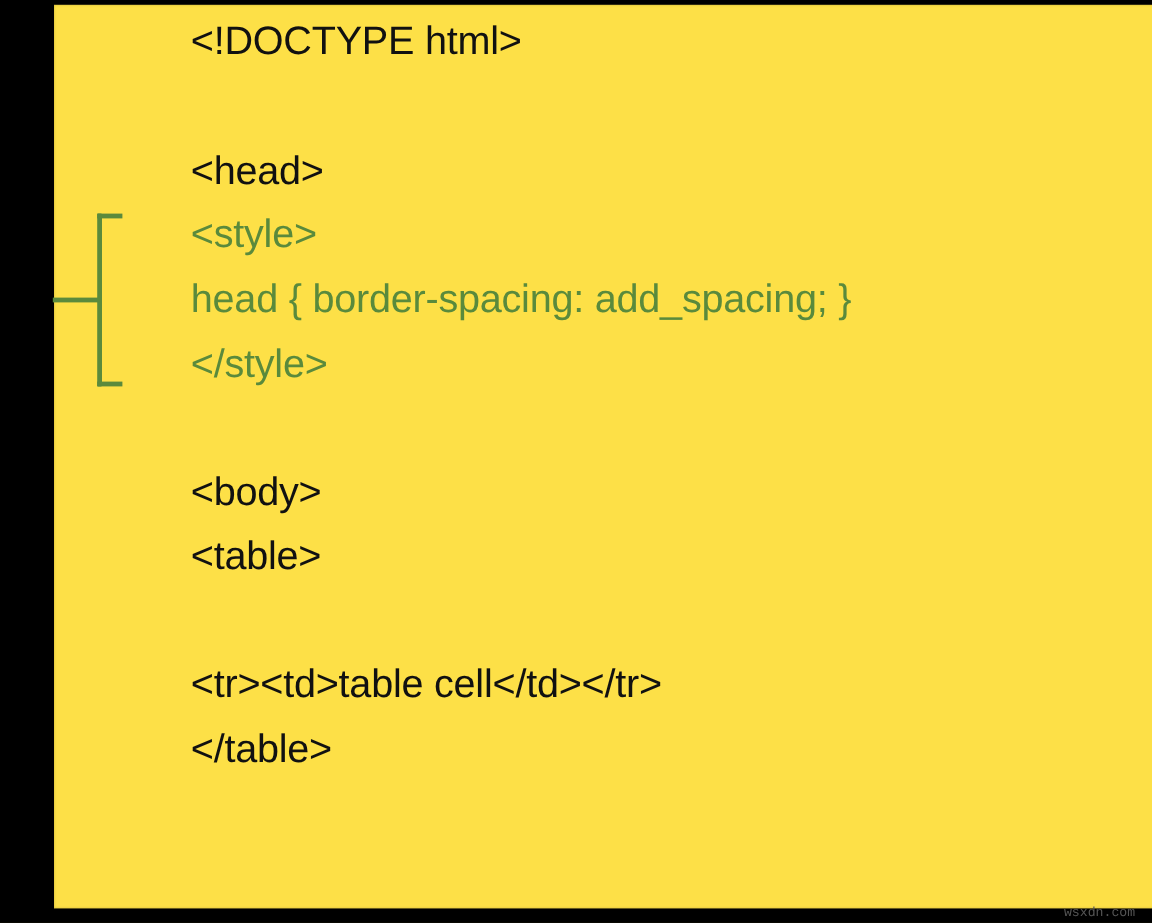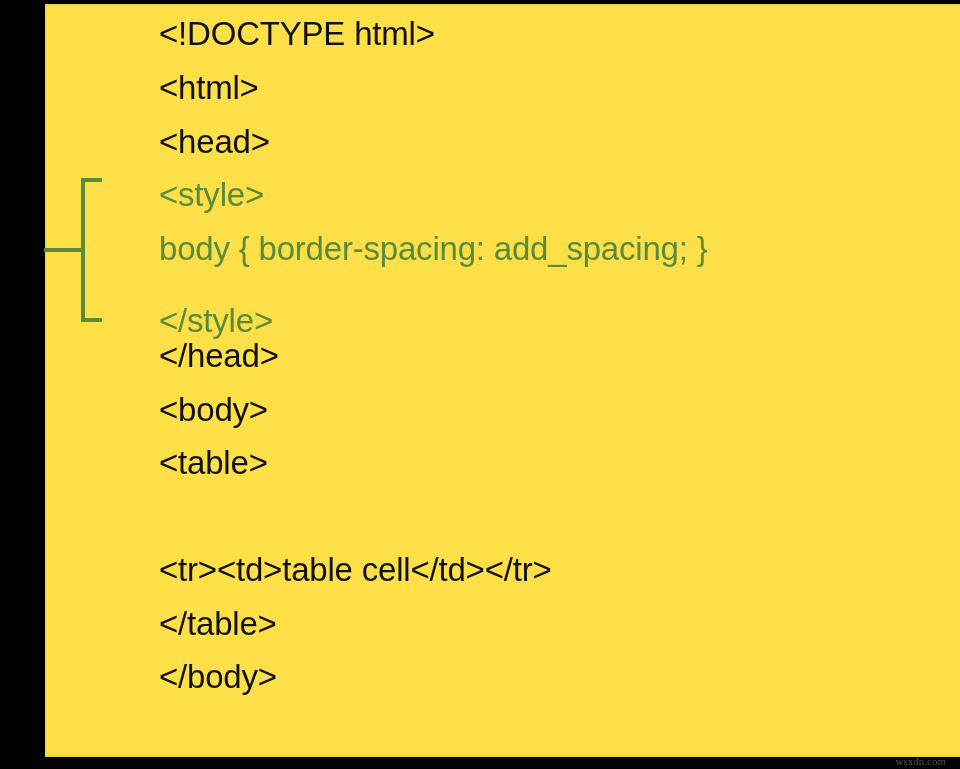--- a/index.html
+++ b/index.html
@@ -54,41 +54,38 @@
       left: 44px;
       top: 248px;
       width: 40px;
       height: 4px;
       background: #5a8a3c;
     }
     .watermark {
       position: absolute;
       right: 14px;
       bottom: 2px;
-      font-family: Liberation Serif, serif;
+      font-family: Liberation Mono, monospace;
       font-size: 11px;
       color: #555555;
     }
   </style>
 </head>
 <body>
 
 <div class="frame">
   <div class="code-line" style="top:10px">&lt;!DOCTYPE html&gt;</div>
-  <div class="code-line" style="top:64px">&lt;html&gt;</div>
   <div class="code-line" style="top:118px">&lt;head&gt;</div>
   <div class="code-line green" style="top:171px">&lt;style&gt;</div>
-  <div class="code-line green" style="top:225px">body { border-spacing: add_spacing; }</div>
-  <div class="code-line green" style="top:297px">&lt;/style&gt;</div>
-  <div class="code-line" style="top:332px">&lt;/head&gt;</div>
+  <div class="code-line green" style="top:225px">head { border-spacing: add_spacing; }</div>
+  <div class="code-line green" style="top:279px">&lt;/style&gt;</div>
   <div class="code-line" style="top:439px">&lt;table&gt;</div>
   <div class="code-line" style="top:386px">&lt;body&gt;</div>
   <div class="code-line" style="top:600px">&lt;/table&gt;</div>
   <div class="code-line" style="top:546px">&lt;tr&gt;&lt;td&gt;table cell&lt;/td&gt;&lt;/tr&gt;</div>
-  <div class="code-line" style="top:653px">&lt;/body&gt;</div>
 </div>
 
 <div>
   <div class="bracket-v"></div>
   <div class="bracket-top"></div>
   <div class="bracket-bottom"></div>
   <div class="bracket-stub"></div>
 </div>
 
 <div class="watermark">wsxdn.com</div>

